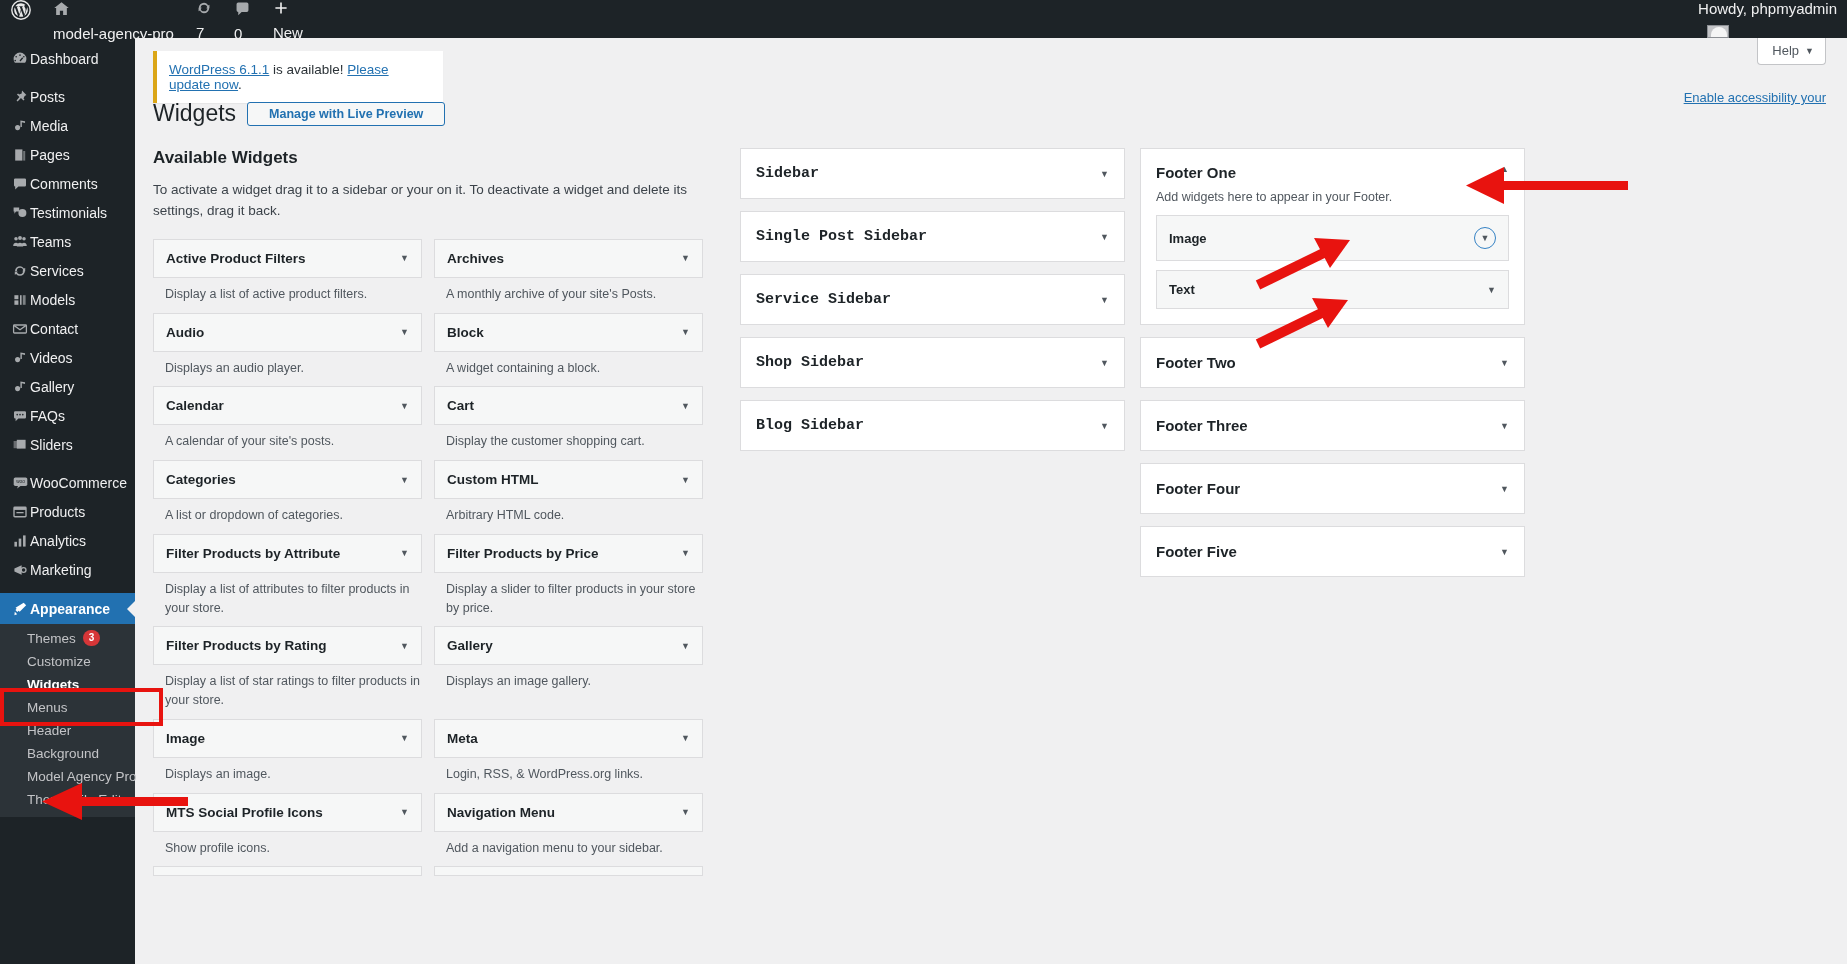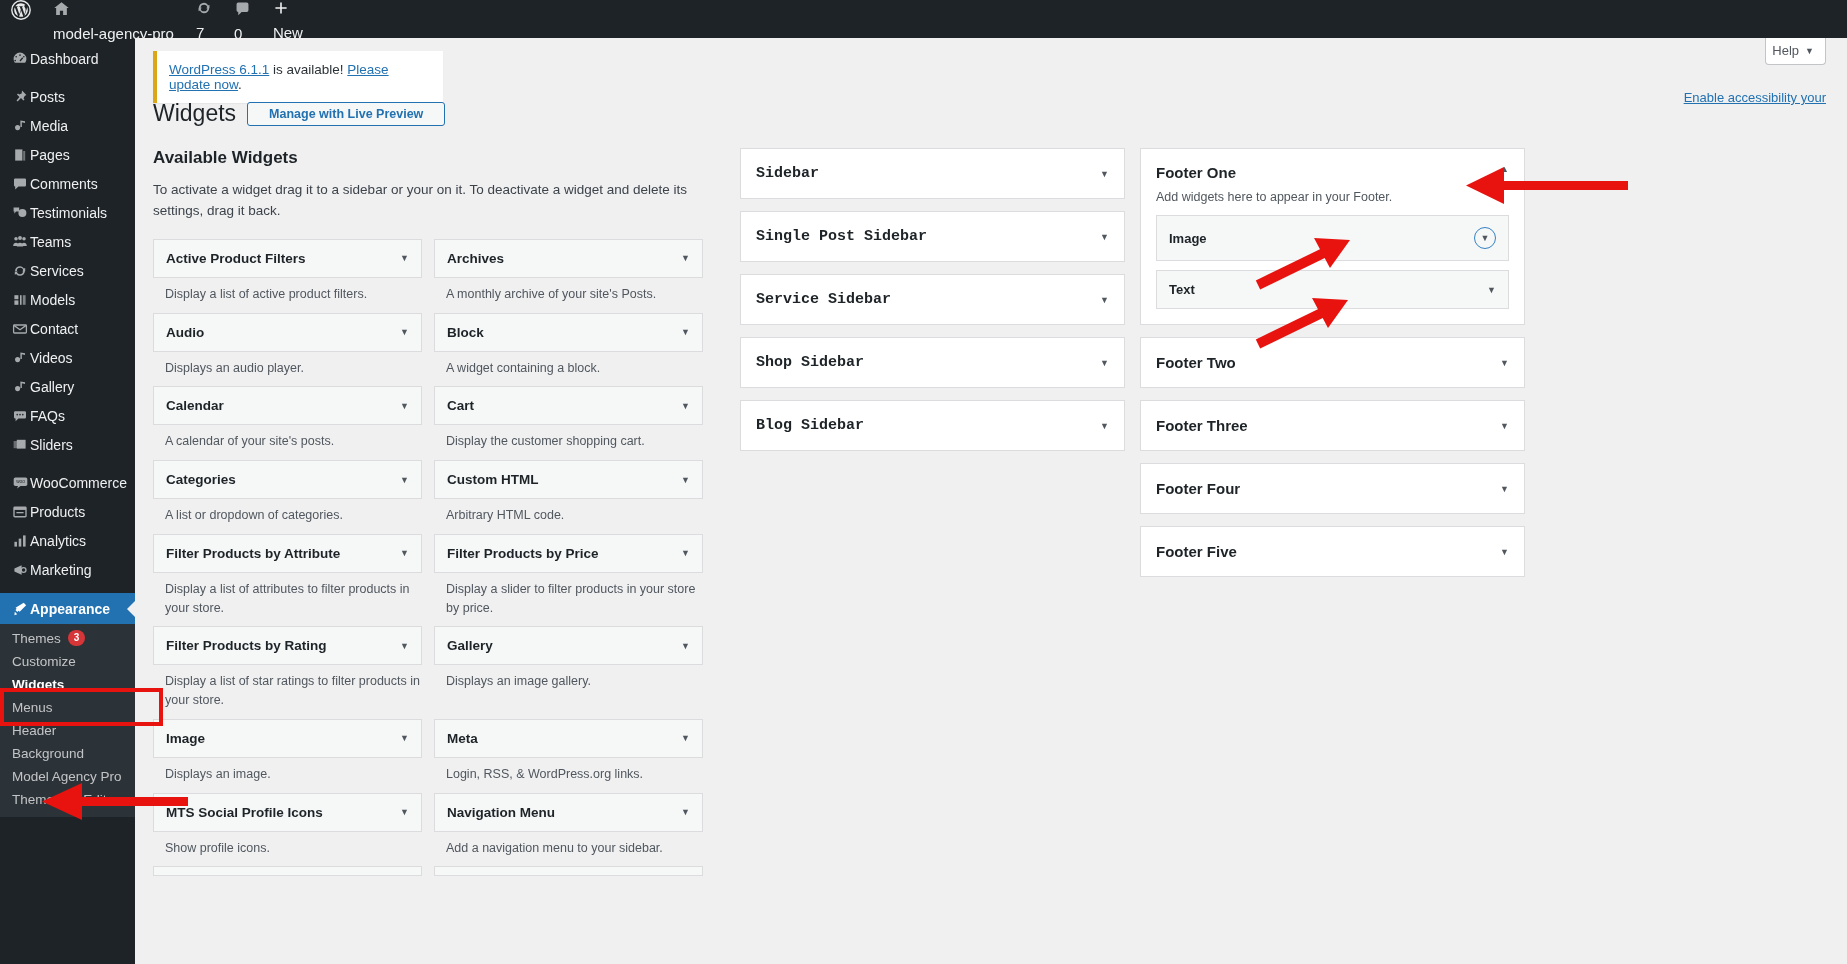--- a/index.html
+++ b/index.html
@@ -55,21 +55,21 @@
     background: #2271b1; color: #fff; font-weight: 600;
     position: relative;
   }
   .menu-item.current .mi-ico { color: #fff; }
   .menu-item.current .arrowtip {
     position: absolute; right: 0; top: 50%; transform: translateY(-50%);
     width: 0; height: 0;
     border-top: 8px solid transparent; border-bottom: 8px solid transparent;
     border-right: 8px solid #f0f0f1;
   }
-  .submenu { background: #2c3338; padding: 2px 0 6px 0; }
+  .submenu { background: #2c3338; padding: 2px 0 6px 15px; }
   .sub-item {
     display: flex; align-items: center; gap: 7px;
     padding: 4px 0 4px 12px;
     color: #c3c4c7; font-size: 13.5px; white-space: nowrap;
   }
   .sub-item.active { color: #fff; font-weight: 700; }
   .badge-count {
     background: #d63638; color: #fff; font-size: 10px; font-weight: 600;
     border-radius: 9px; padding: 1px 6px; line-height: 14px;
   }
@@ -77,21 +77,21 @@
   
   #main {
     position: absolute; top: 38px; left: 135px;
     width: 1712px; height: 926px;
     background: #f0f0f1;
   }
   #helpbtn {
     position: absolute; top: 0px; right: 21px;
     background: #fff; border: 1px solid #c3c4c7; border-top: none;
     border-radius: 0 0 4px 4px;
-    padding: 5px 11px 6px 6px;
+    padding: 5px 11px 6px 14px;
     font-size: 13px; color: #50575e;
     display: flex; align-items: center; gap: 6px;
   }
   .notice {
     position: absolute; top: 13px; left: 18px;
     width: 290px;
     background: #fff; border-left: 4px solid #dba617;
     padding: 11px 12px; font-size: 13.5px; color: #2c3338;
     box-shadow: 0 1px 1px rgba(0,0,0,.04);
   }
@@ -200,20 +200,31 @@
     <span>0</span>
   </div>
   <div class="ab-item">
     <span class="ab-ico">
       <svg width="16" height="16" viewBox="0 0 20 20">
           <path d="M9 3h2v6h6v2h-6v6H9v-6H3V9h6z" fill="#f0f0f1"></path>
         </svg>
     </span>
     <span>New</span>
   </div>
+  <div class="ab-right">
+    <div class="ab-item" style="padding-right:0;">
+      <span>Howdy, phpmyadmin</span>
+      <span class="ab-avatar">
+        <span class="ab-avatar-inner">
+            <span class="h"></span>
+            <span class="b"></span>
+          </span>
+      </span>
+    </div>
+  </div>
 </div>
 
 <div id="sidebar">
 
   <div style="height:6px"></div>
   <div class="menu-item">
     <span class="mi-ico">
         <svg width="16" height="16" viewBox="0 0 20 20">
           <path d="M10 2a8 8 0 0 0-8 8 8 8 0 0 0 1.6 4.8h12.8A8 8 0 0 0 18 10a8 8 0 0 0-8-8zm0 2.2a1 1 0 1 1 0 2 1 1 0 0 1 0-2zm-4.8 2a1 1 0 1 1 0 2 1 1 0 0 1 0-2zm9.6 0a1 1 0 1 1 0 2 1 1 0 0 1 0-2zM4 11a1 1 0 1 1 0 2 1 1 0 0 1 0-2zm8.8-3.2 1.2 1.2-3.4 4-1.2-1.2z" fill="currentColor"></path>
         </svg>

